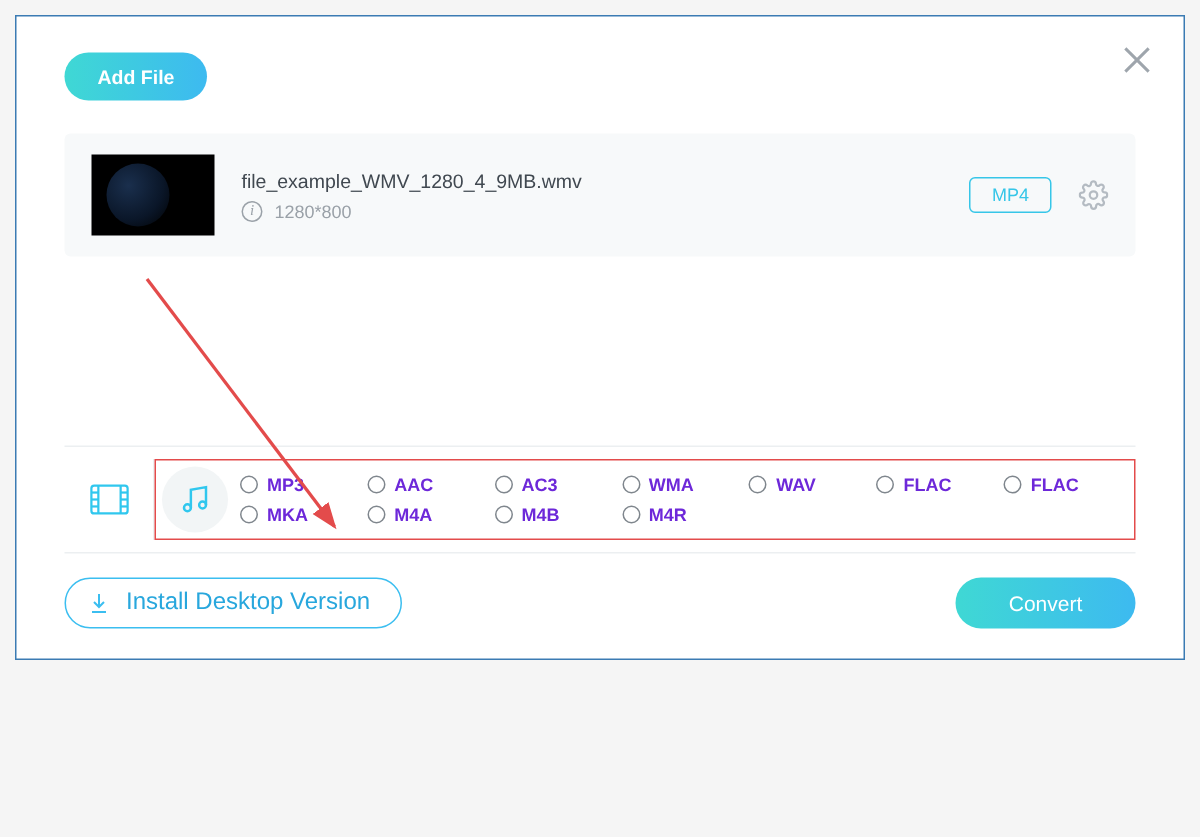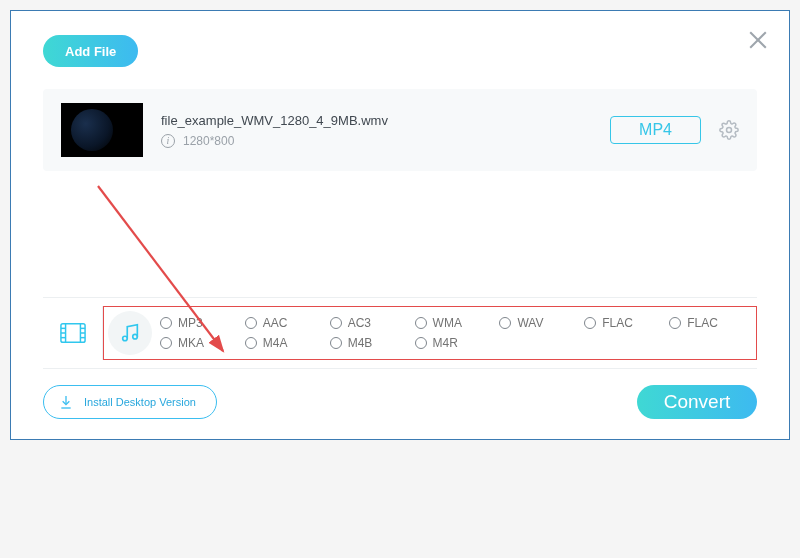--- a/index.html
+++ b/index.html
@@ -107,22 +107,22 @@
     align-items: center;
     justify-content: center;
     font-size: 10px;
     font-style: italic;
     font-family: Georgia, serif;
     color: #9aa1a8;
   }
   .format-pill {
     border: 1px solid #36c6e8;
     color: #36c6e8;
-    font-size: 16px;
-    padding: 4px 28px;
+    font-size: 12px;
+    padding: 4px 14px;
     border-radius: 4px;
     cursor: pointer;
   }
   .gear {
     width: 20px;
     height: 20px;
     cursor: pointer;
     color: #b4bbc2;
   }
   .gear svg { display: block; }
@@ -182,22 +182,23 @@
     grid-template-rows: repeat(2, auto);
     row-gap: 6px;
     column-gap: 6px;
     flex: 1;
   }
   .fmt {
     display: flex;
     align-items: center;
     gap: 6px;
     font-size: 12px;
-    color: #737373;
-    cursor: pointer;
+    color: #6d28d9;
+    cursor: pointer;
+    font-weight: bold;
   }
   .radio {
     width: 12px;
     height: 12px;
     border: 1.3px solid #7f868d;
     border-radius: 50%;
     flex-shrink: 0;
   }
 
   .footer {
@@ -208,38 +209,38 @@
   }
   .install-btn {
     border: 1px solid #3bbef0;
     color: #28a7dd;
     border-radius: 18px;
     height: 34px;
     padding: 0 20px 0 14px;
     display: flex;
     align-items: center;
     gap: 10px;
-    font-size: 11px;
+    font-size: 16px;
     cursor: pointer;
   }
   .dl-icon {
     width: 16px;
     height: 16px;
     color: #3bbef0;
   }
   .convert-btn {
     background: linear-gradient(90deg, #3fd8d4, #3dbaf0);
     color: #fff;
     border-radius: 18px;
     height: 34px;
     width: 120px;
     display: flex;
     align-items: center;
     justify-content: center;
-    font-size: 19px;
+    font-size: 14px;
     cursor: pointer;
   }
 </style>
 </head>
 <body>
 
 <div class="window">
 
   <div class="close-btn"></div>
 

